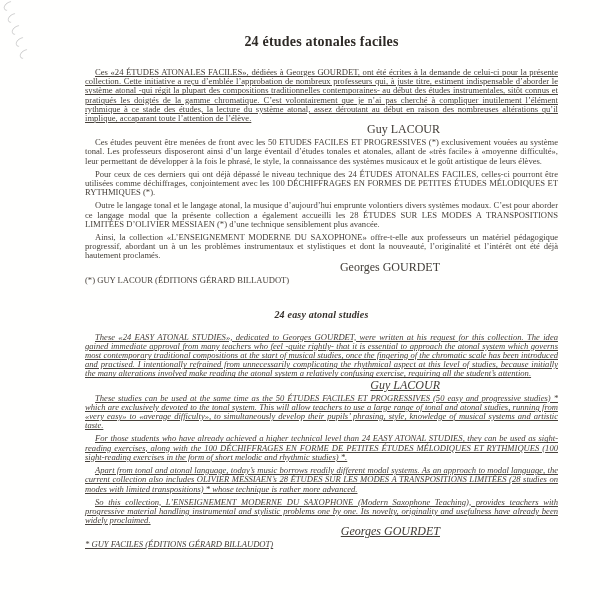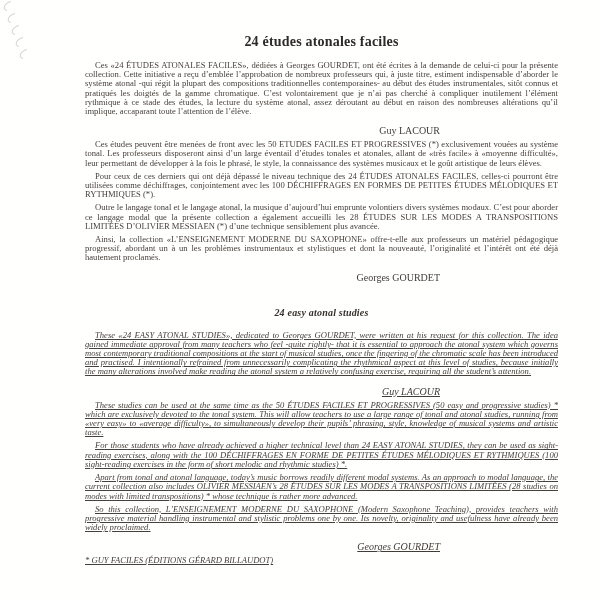--- a/index.html
+++ b/index.html
@@ -26,25 +26,25 @@
     font-weight:bold; color:#2e2a26; letter-spacing:0.2px;
   }
   .en-title {
     margin:22px 0 0 0; text-align:center; font-size:10px; line-height:16px;
     font-weight:bold; font-style:italic; color:#35302b; letter-spacing:0.2px;
   }
   .para {
     margin:4px 0 0 0; font-size:8.6px; line-height:9.2px;
     text-align:justify; text-indent:10px; color:#47413b;
   }
-  .para.first-fr { margin-top:11px; }
+  .para.first-fr { margin-top:18px;text-decoration:underline; }
   .para.first-en { margin-top:10px; }
   .en { font-style:italic;text-decoration:underline; }
   .signature {
-    margin:10px 0 3px 0; font-size:10px; line-height:10px;
+    margin:1px 0 3px 0; font-size:12px; line-height:10px;
     text-align:right; padding-right:118px; color:#413c36;
   }
   .footnote {
     margin:2px 0 0 0; font-size:8.6px; line-height:10px; text-align:left; color:#47413b;
   }
 </style>
 </head>
 <body>
 
 <div class="page">
@@ -63,20 +63,21 @@
 
     <p class="para first-fr">Ces «24 ÉTUDES ATONALES FACILES», dédiées à Georges GOURDET, ont été écrites à la demande de celui-ci pour la présente collection. Cette initiative a reçu d’emblée l’approbation de nombreux professeurs qui, à juste titre, estiment indispensable d’aborder le système atonal -qui régit la plupart des compositions traditionnelles contemporaines- au début des études instrumentales, sitôt connus et pratiqués les doigtés de la gamme chromatique. C’est volontairement que je n’ai pas cherché à compliquer inutilement l’élément rythmique à ce stade des études, la lecture du système atonal, assez déroutant au début en raison des nombreuses altérations qu’il implique, accaparant toute l’attention de l’élève.</p>
     <div class="signature">Guy LACOUR</div>
 
     <p class="para">Ces études peuvent être menées de front avec les 50 ETUDES FACILES ET PROGRESSIVES (*) exclusivement vouées au système tonal. Les professeurs disposeront ainsi d’un large éventail d’études tonales et atonales, allant de «très facile» à «moyenne difficulté», leur permettant de développer à la fois le phrasé, le style, la connaissance des systèmes musicaux et le goût artistique de leurs élèves.</p>
     <p class="para">Pour ceux de ces derniers qui ont déjà dépassé le niveau technique des 24 ÉTUDES ATONALES FACILES, celles-ci pourront être utilisées comme déchiffrages, conjointement avec les 100 DÉCHIFFRAGES EN FORMES DE PETITES ÉTUDES MÉLODIQUES ET RYTHMIQUES (*).</p>
     <p class="para">Outre le langage tonal et le langage atonal, la musique d’aujourd’hui emprunte volontiers divers systèmes modaux. C’est pour aborder ce langage modal que la présente collection a également accueilli les 28 ÉTUDES SUR LES MODES A TRANSPOSITIONS LIMITÉES D’OLIVIER MESSIAEN (*) d’une technique sensiblement plus avancée.</p>
     <p class="para">Ainsi, la collection «L’ENSEIGNEMENT MODERNE DU SAXOPHONE» offre-t-elle aux professeurs un matériel pédagogique progressif, abordant un à un les problèmes instrumentaux et stylistiques et dont la nouveauté, l’originalité et l’intérêt ont été déjà hautement proclamés.</p>
 
     <div class="signature">Georges GOURDET</div>
+    <div class="footnote">(*) GUY LACOUR (ÉDITIONS GÉRARD BILLAUDOT)</div>
 
     <h2 class="en-title">24 easy atonal studies</h2>
 
     <p class="para en first-en">These «24 EASY ATONAL STUDIES», dedicated to Georges GOURDET, were written at his request for this collection. The idea gained immediate approval from many teachers who feel -quite rightly- that it is essential to approach the atonal system which governs most contemporary traditional compositions at the start of musical studies, once the fingering of the chromatic scale has been introduced and practised. I intentionally refrained from unnecessarily complicating the rhythmical aspect at this level of studies, because initially the many alterations involved make reading the atonal system a relatively confusing exercise, requiring all the student’s attention.</p>
     <div class="signature en">Guy LACOUR</div>
 
     <p class="para en">These studies can be used at the same time as the 50 ÉTUDES FACILES ET PROGRESSIVES (50 easy and progressive studies) * which are exclusively devoted to the tonal system. This will allow teachers to use a large range of tonal and atonal studies, running from «very easy» to «average difficulty», to simultaneously develop their pupils’ phrasing, style, knowledge of musical systems and artistic taste.</p>
     <p class="para en">For those students who have already achieved a higher technical level than 24 EASY ATONAL STUDIES, they can be used as sight-reading exercises, along with the 100 DÉCHIFFRAGES EN FORME DE PETITES ÉTUDES MÉLODIQUES ET RYTHMIQUES (100 sight-reading exercises in the form of short melodic and rhythmic studies) *.</p>
     <p class="para en">Apart from tonal and atonal language, today’s music borrows readily different modal systems. As an approach to modal language, the current collection also includes OLIVIER MESSIAEN’s 28 ÉTUDES SUR LES MODES A TRANSPOSITIONS LIMITÉES (28 studies on modes with limited transpositions) * whose technique is rather more advanced.</p>
     <p class="para en">So this collection, L’ENSEIGNEMENT MODERNE DU SAXOPHONE (Modern Saxophone Teaching), provides teachers with progressive material handling instrumental and stylistic problems one by one. Its novelty, originality and usefulness have already been widely proclaimed.</p>

